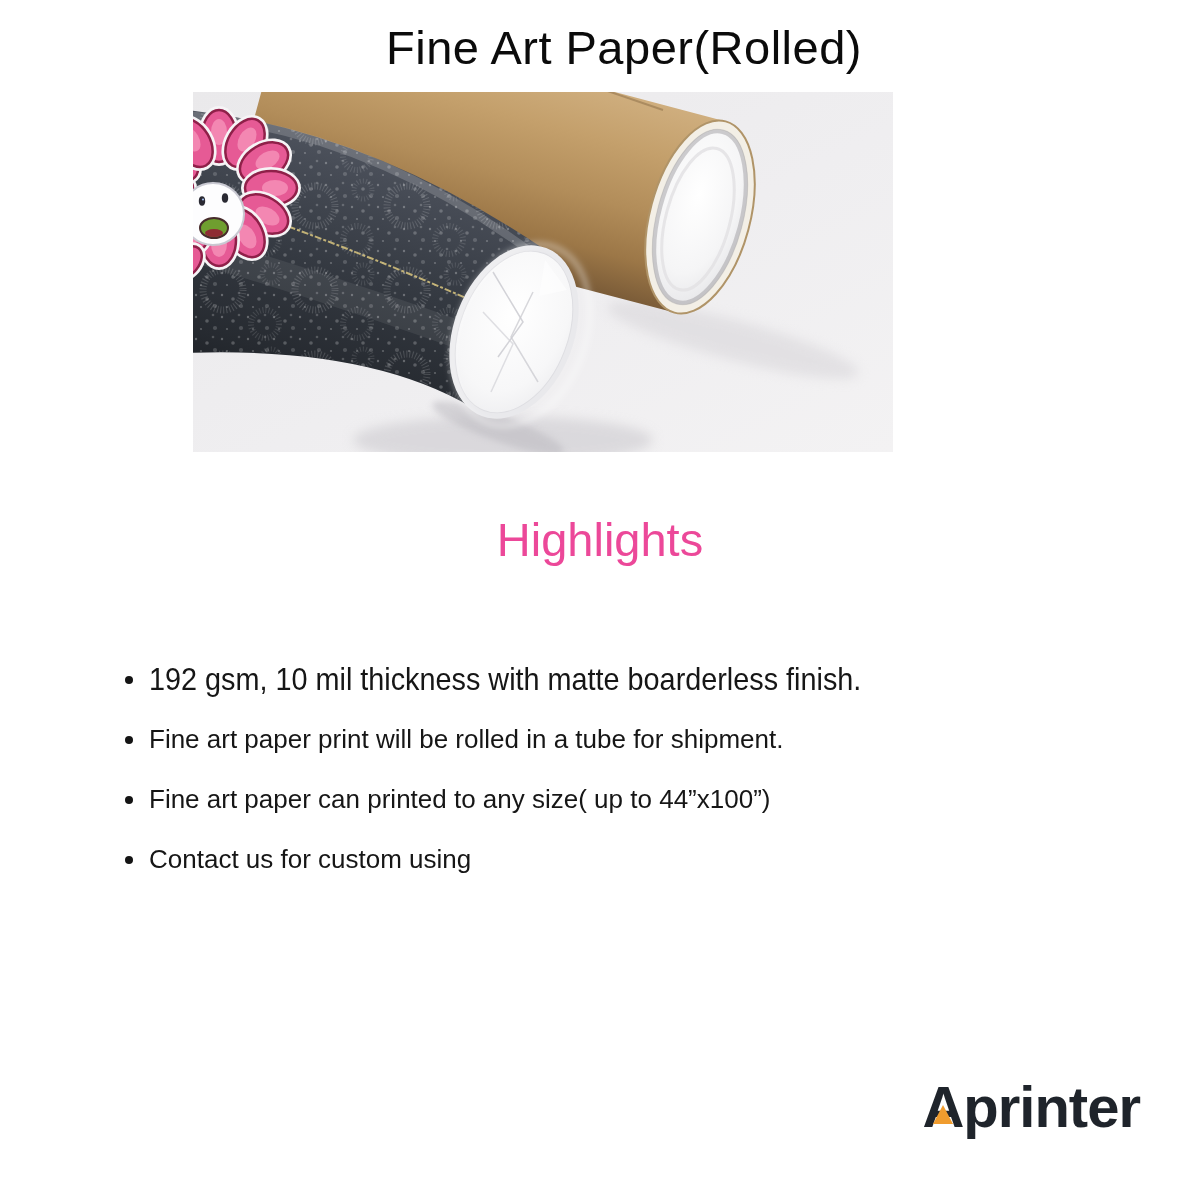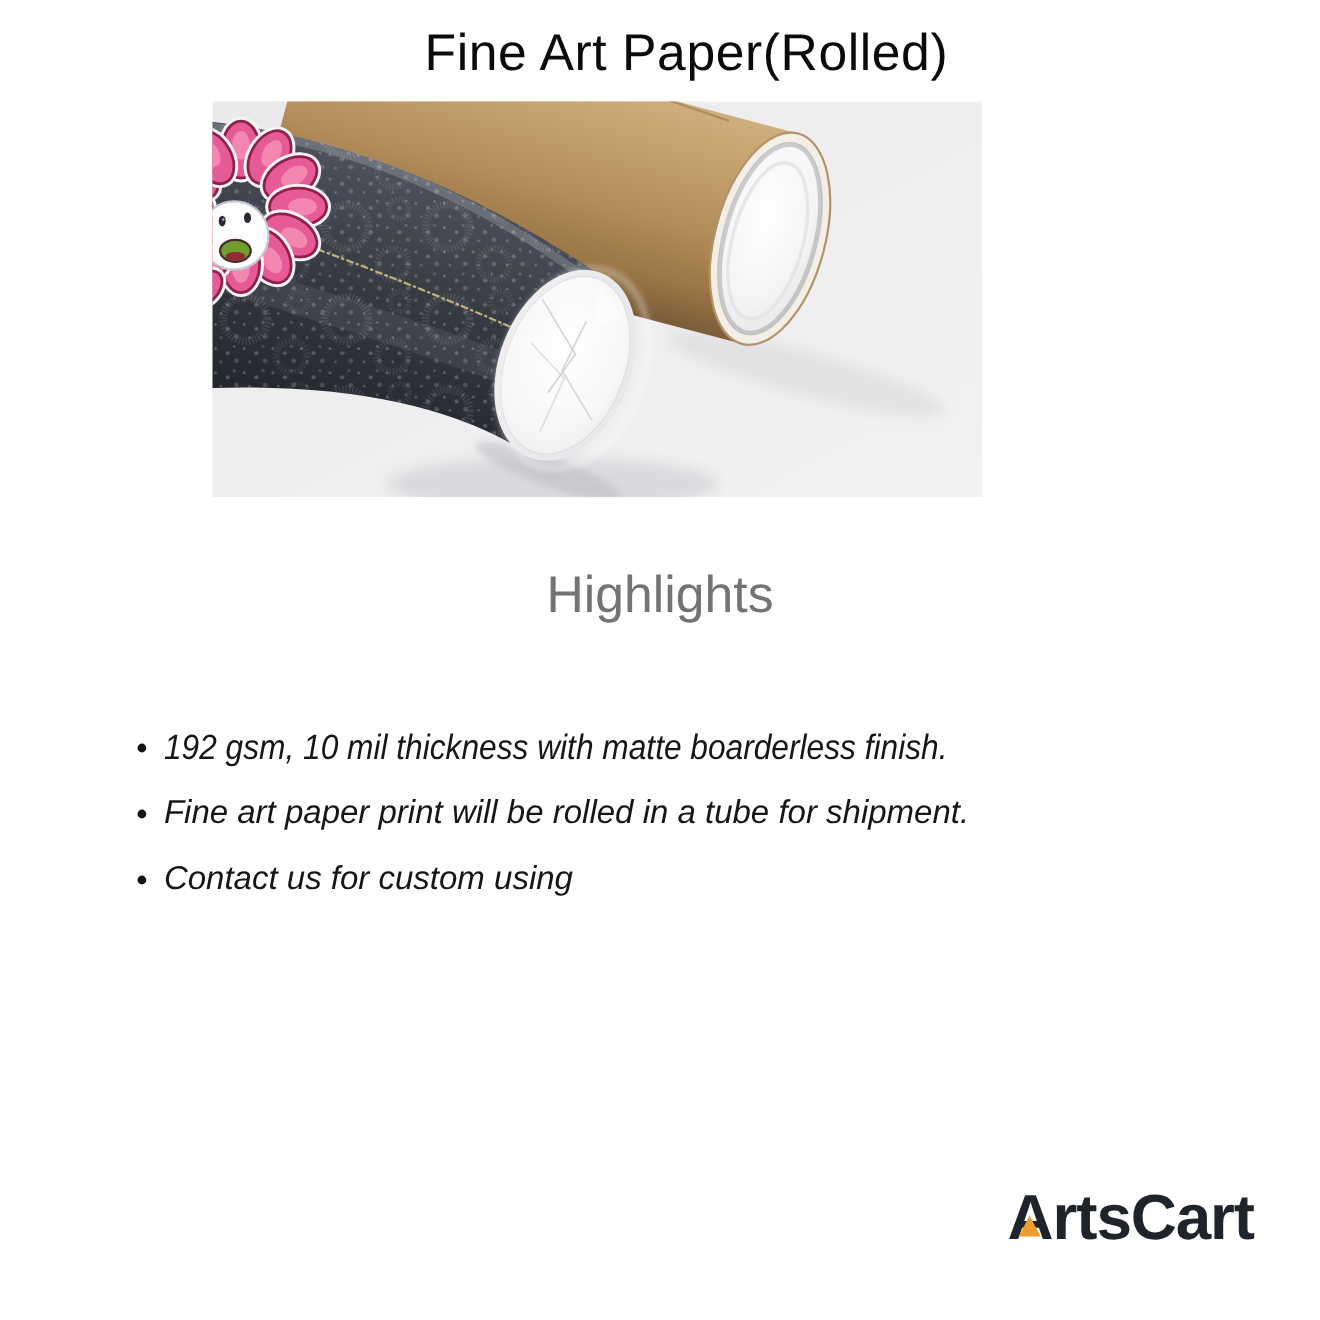--- a/index.html
+++ b/index.html
@@ -11,27 +11,27 @@
   .title{position:absolute;left:0;right:0;top:20px;margin:0;text-align:center;
          font-size:47px;font-weight:400;color:#0b0b0b;letter-spacing:.5px;
          transform:translateX(24px);}
 
   
   .photo{position:absolute;left:193px;top:92px;width:700px;height:360px;overflow:hidden;}
   .photo svg{display:block;}
 
   
   .hl-head{position:absolute;left:0;right:0;top:512px;margin:0;text-align:center;
-           font-size:47px;font-weight:400;color:#737373;}
-
-  
-  .hl-list{position:absolute;left:125px;top:657px;right:40px;margin:0;padding:0;list-style:none;font-style:italic;}
+           font-size:47px;font-weight:400;color:#ec4899;}
+
+  
+  .hl-list{position:absolute;left:125px;top:657px;right:40px;margin:0;padding:0;list-style:none;}
   .hl-list li{position:relative;padding-left:24px;margin:0 0 16px 0;}
   .dot{position:absolute;left:0;top:19px;width:8px;height:8px;border-radius:50%;background:#141414;}
-  .bline{white-space:nowrap;line-height:44px;font-size:30px;color:#161616;}
+  .bline{white-space:nowrap;line-height:44px;font-size:26px;color:#161616;}
   .cond .bline{font-size:32px;transform:scaleX(0.90);transform-origin:0 0;}
 
   
   .logo{position:absolute;top:1075px;right:60px;font-size:58px;font-weight:700;
         color:#1f242b;letter-spacing:-1px;line-height:1.1;}
   .logo-a{position:relative;display:inline-block;}
   .tri{position:absolute;left:50%;bottom:15px;width:0;height:0;transform:translateX(-50%);
        border-left:10px solid transparent;border-right:10px solid transparent;
        border-bottom:19px solid #f09c2e;}
 </style>
@@ -216,21 +216,25 @@
     <li class="cond">
       <span class="dot"></span>
       <div class="bline">192 gsm, 10 mil thickness with matte boarderless finish.</div>
     </li>
     <li>
       <span class="dot"></span>
       <div class="bline">Fine art paper print will be rolled in a tube for shipment.</div>
     </li>
     <li>
       <span class="dot"></span>
+      <div class="bline">Fine art paper can printed to any size( up to 44”x100”)</div>
+    </li>
+    <li>
+      <span class="dot"></span>
       <div class="bline">Contact us for custom using</div>
     </li>
   </ul>
 
   <div class="logo">
-    <span class="logo-a"><span>A</span><i class="tri"></i></span><span class="logo-rest">rtsCart</span>
+    <span class="logo-a"><span>A</span><i class="tri"></i></span><span class="logo-rest">printer</span>
   </div>
 
 </div>
 
 </body></html>

